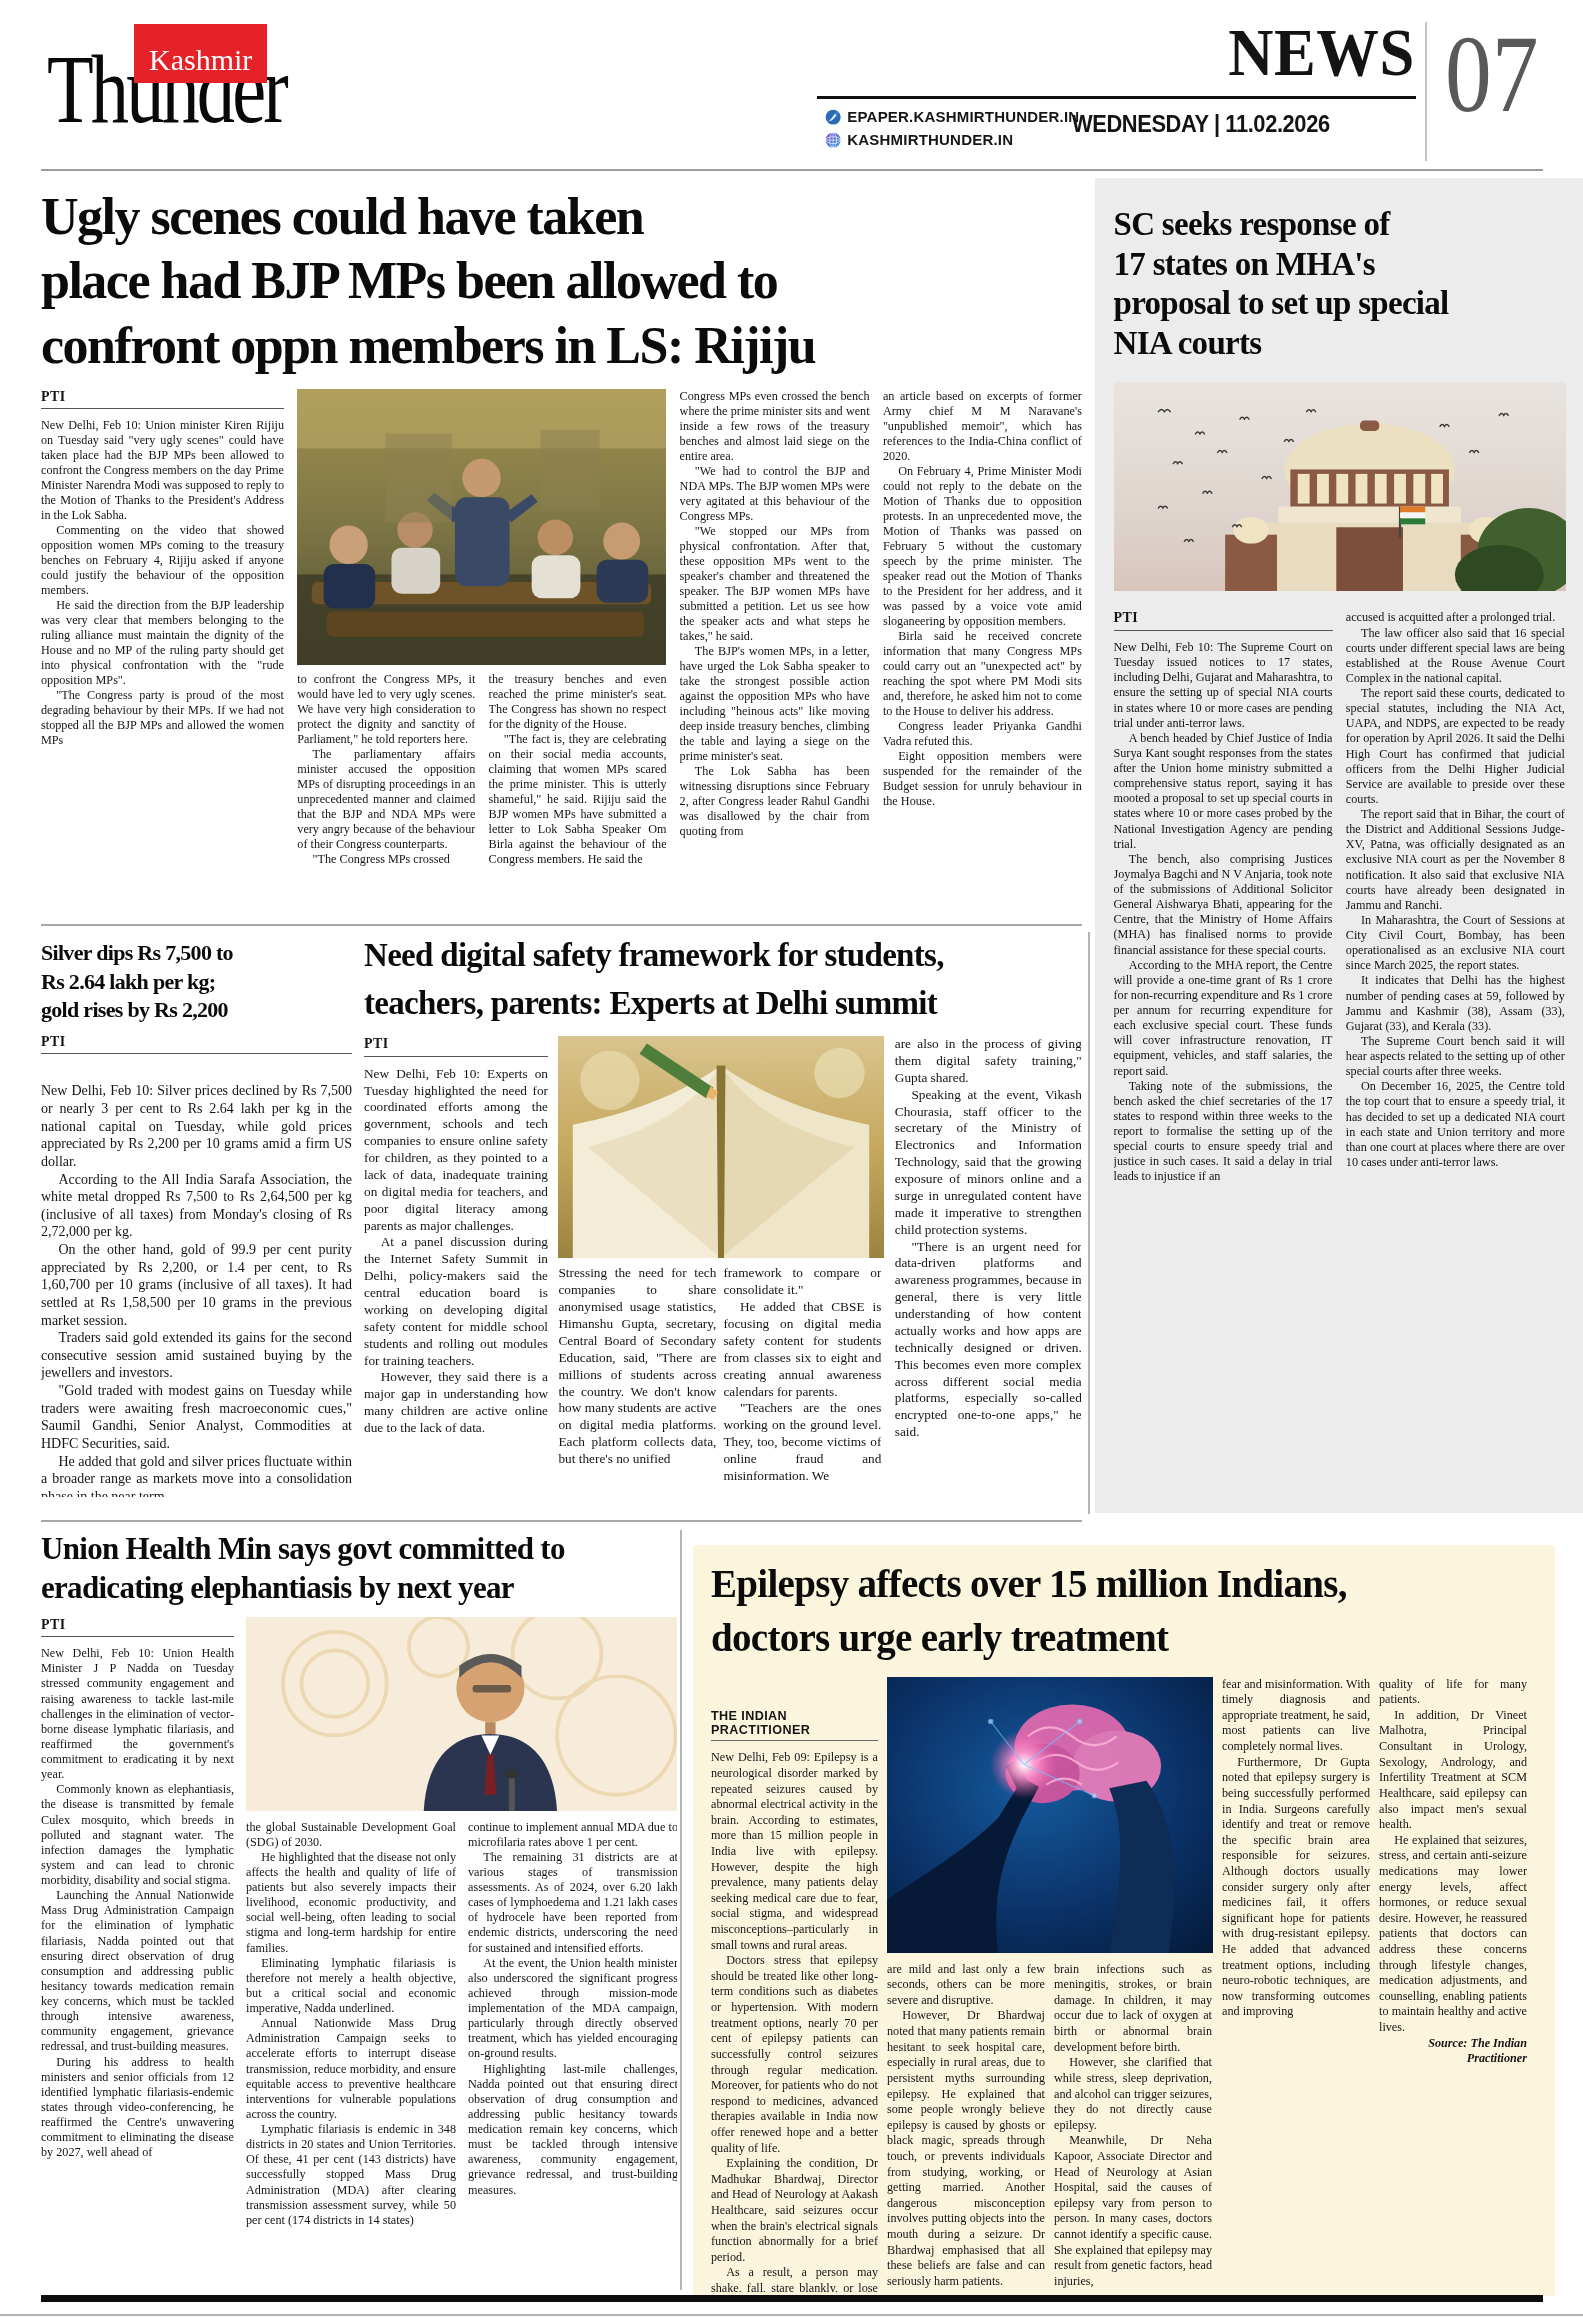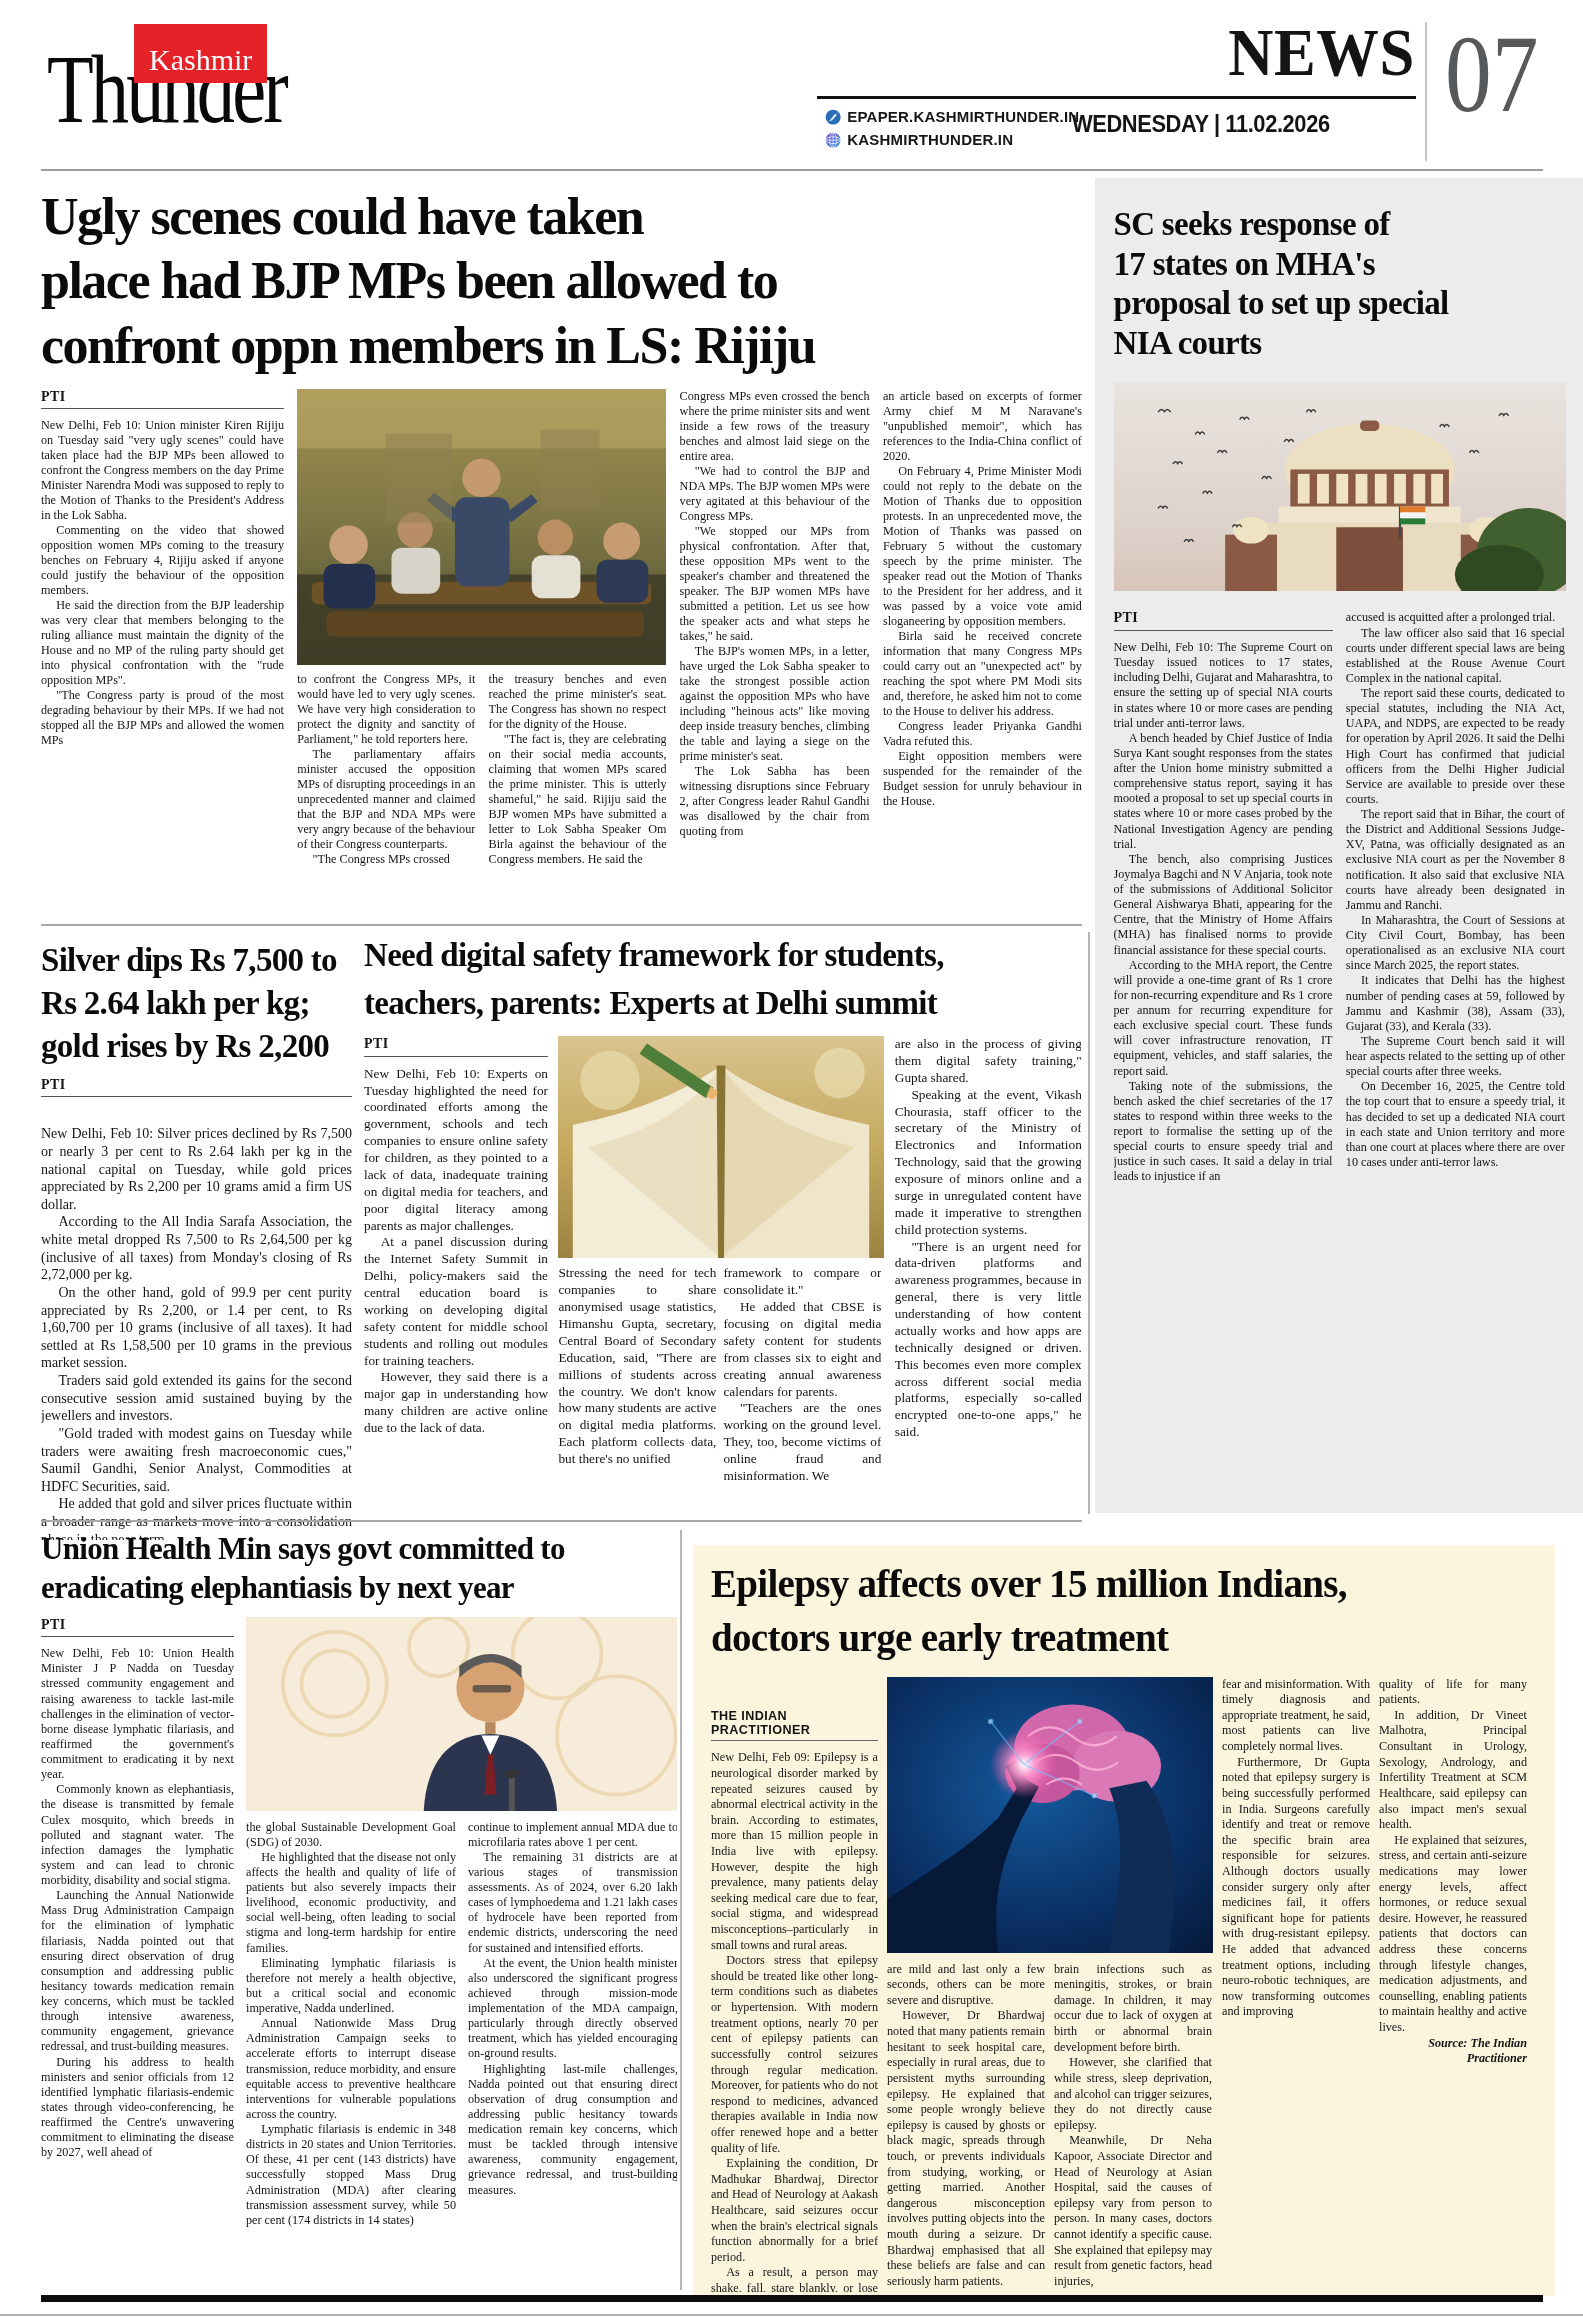--- a/index.html
+++ b/index.html
@@ -67,21 +67,21 @@
              background:#ececec; padding:27px 18.5px 0; }
   .sc-rail .headline { text-align:left; margin-bottom:19px; }
   .sc-rail .headline p { font-size:33px; line-height:1.2; letter-spacing:-0.7px; }
   .sc-photo { width:452px; height:209px; margin-bottom:19px; }
   .sc-cols { display:flex; gap:13.3px; height:1007px; overflow:hidden; }
   .sc-c1, .sc-c2 { width:219px; flex:0 0 auto; }
   .sc-rail .bodycol p { font-size:12.2px; line-height:1.24; }
 
   
   .art-silver { position:absolute; left:41px; top:939px; width:311px; height:574px; }
-  .art-silver .headline p { font-size:33px; line-height:1.3; letter-spacing:-0.7px; }
+  .art-silver .headline p { font-size:22px; line-height:1.3; letter-spacing:-0.7px; }
   .art-silver .byline { margin-top:7.4px; }
   .art-silver .bodycol { height:415px;margin-top:28px; }
   .art-silver .bodycol p { font-size:14px; line-height:1.26; }
 
   
   .art-digital { position:absolute; left:364px; top:932px; width:717px; height:585px; }
   .art-digital .headline p { font-size:33px; line-height:1.44; letter-spacing:-0.7px; }
   .dig-body { display:flex; gap:10.4px; margin-top:9px; height:465px; overflow:hidden; }
   .dig-c1 { width:184px; flex:0 0 auto; }
   .dig-mid { width:326px; flex:0 0 auto; }

